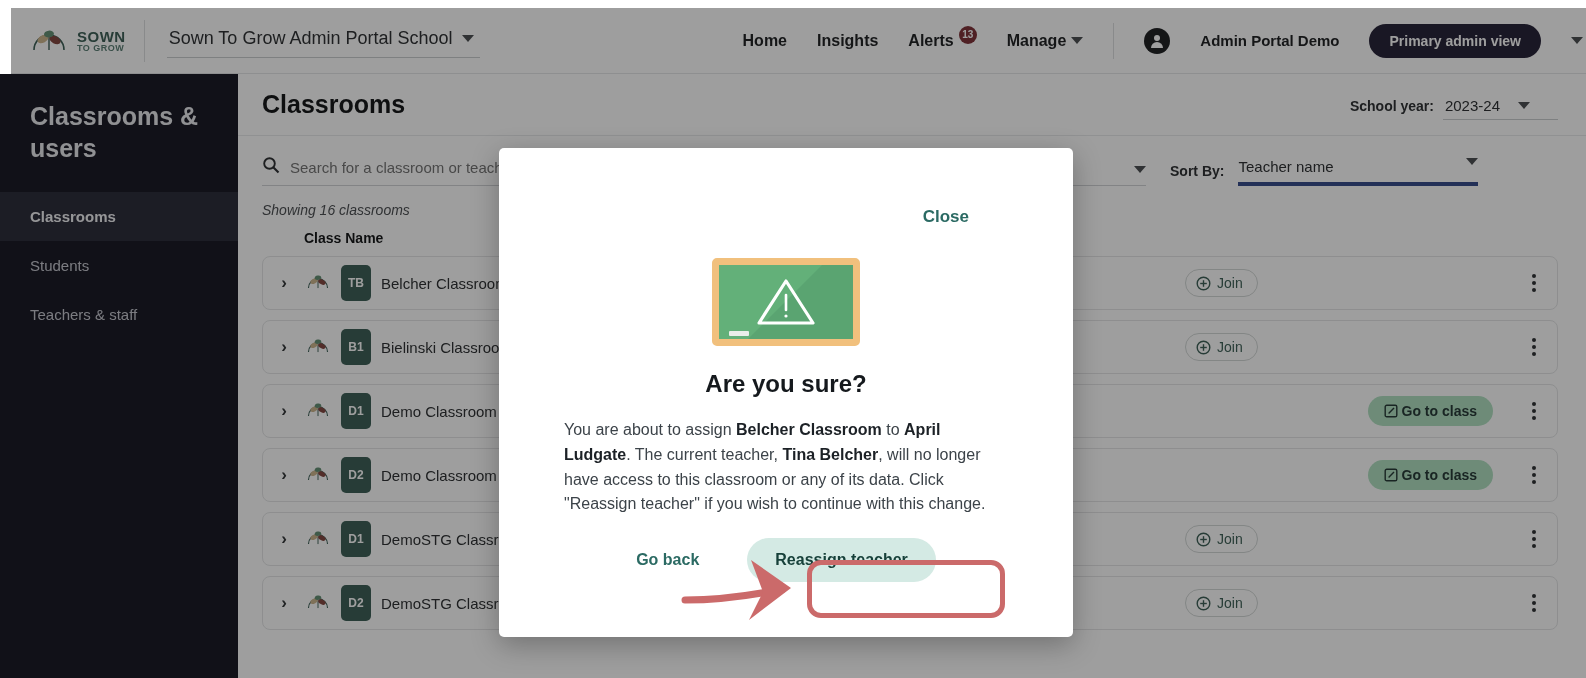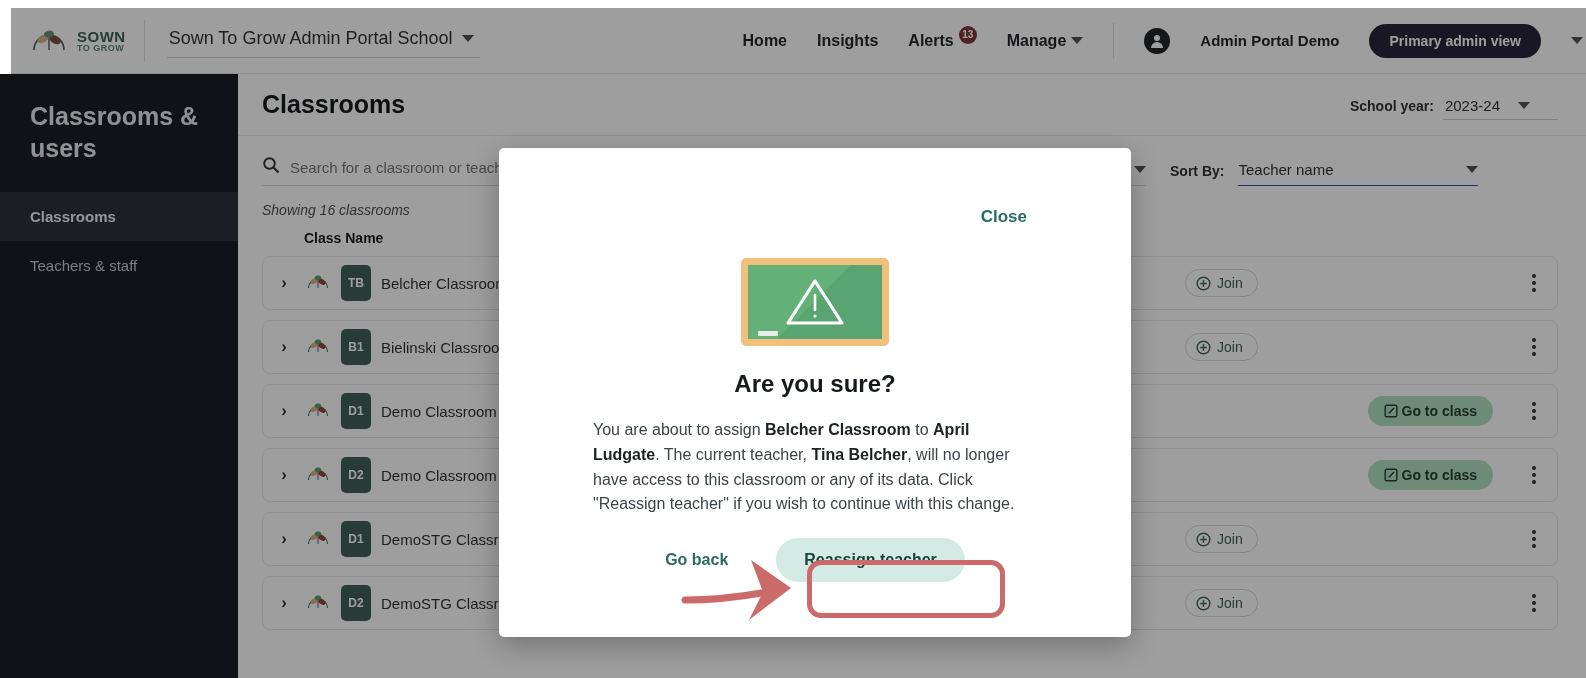--- a/index.html
+++ b/index.html
@@ -132,22 +132,22 @@
   }
   .filter-wrap {
     margin-left: 106px; width: 258px;
     border-bottom: 1px solid #cfd4d9; padding-bottom: 7px;
     display: flex; align-items: center;
     font-size: 15px; color: #2d3338;
   }
   .sort-label { margin-left: 24px; font-size: 14px; font-weight: bold; color: #2d3338; padding-bottom: 7px;}
   .sort-wrap {
     margin-left: 14px; width: 240px;
-    border-bottom: 1px solid #1d4ed8; padding-bottom: 7px;
-    display: flex; align-items: center;
+    border-bottom: 4px solid #1d4ed8; padding-bottom: 7px;
+    display: flex; align-items: flex-start;
     font-size: 15px; color: #2d3338;
   }
   .dd-caret {
     margin-left: auto;
     width: 0; height: 0;
     border-left: 6px solid transparent; border-right: 6px solid transparent;
     border-top: 7px solid #4a5158;
   }
 
   .showing { font-size: 14px; font-style: italic; color: #4a5158; padding: 16px 0 0 24px; }
@@ -199,21 +199,21 @@
     margin-left: auto; margin-right: 18px;
   }
   .kebab {
     width: 46px; display: flex; flex-direction: column; align-items: center; gap: 3px;
   }
   .kebab i { width: 4px; height: 4px; border-radius: 50%; background: #2d3338; display: block; }
 
   
   .modal {
     position: absolute;
-    left: 499px; top: 148px; width: 632px; height: 489px;
+    left: 499px; top: 148px; width: 574px; height: 489px;
     background: #fff; border-radius: 5px;
     box-shadow: 0 8px 28px rgba(0,0,0,.28);
     z-index: 20;
   }
   .modal-close {
     position: absolute; right: 104px; top: 59px;
     font-size: 17px; font-weight: bold; color: #2b6a63;
   }
   .chalkboard {
     position: absolute; left: 50%; transform: translateX(-50%); top: 110px;
@@ -307,20 +307,23 @@
         <div class="pill-admin">Primary admin view</div>
         <span class="caret"></span>
       </div>
     </div>
 
     <div class="sidebar">
       <div class="sidebar-title">Classrooms &amp; users</div>
       <div style="margin-top:28px">
         <div class="side-item active">
           <span>Classrooms</span>
+        </div>
+        <div class="side-item">
+          <span>Students</span>
         </div>
         <div class="side-item">
           <span>Teachers &amp; staff</span>
         </div>
       </div>
     </div>
 
     <div class="main">
       <div class="main-head">
         <div class="page-title">Classrooms</div>

